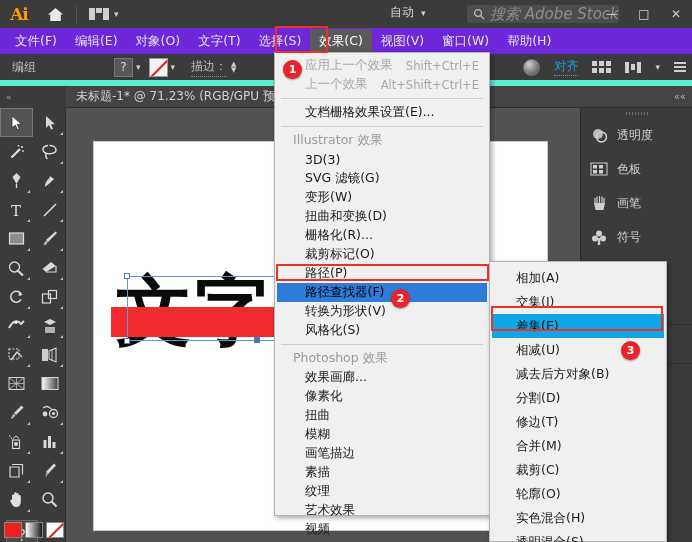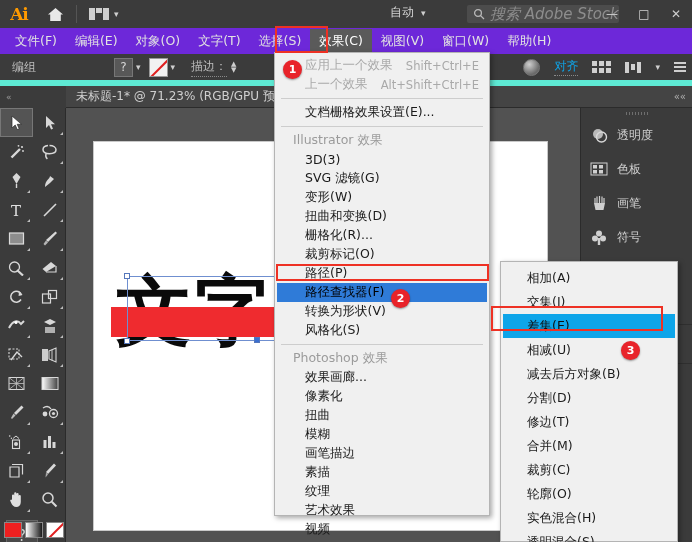--- a/index.html
+++ b/index.html
@@ -209,21 +209,21 @@
   .dd-row.disabled, .dd-row.disabled .sc { color: #a9a9a9; }
   .dd-row.header { color: #9b9b9b; padding-left: 18px; }
   .dd-row.sel {
     background: #2f7bd8; color: #000000;
     margin: 0 2px; padding-left: 28px;
   }
   .dd-sep { height: 1px; background: #cdcdcd; margin: 4px 6px; }
 
   
   .submenu {
-    position: absolute; left: 500px; top: 261px; width: 178px; height: 281px;
+    position: absolute; left: 489px; top: 261px; width: 178px; height: 281px;
     background: #f0f0f0; border: 1px solid #b4b4b4;
     box-shadow: 2px 2px 5px rgba(0,0,0,.35);
     font-size: 12.5px; color: #1a1a1a; padding-top: 4px;
   }
   .sm-row { height: 24px; display: flex; align-items: center; padding-left: 26px; }
   .sm-row.sel { background: #0ea5e9; color: #0d0d0d; margin: 0 2px; padding-left: 24px; }
 
   
   .hl-box {
     position: absolute; border: 2px solid #ee3124; pointer-events: none;

